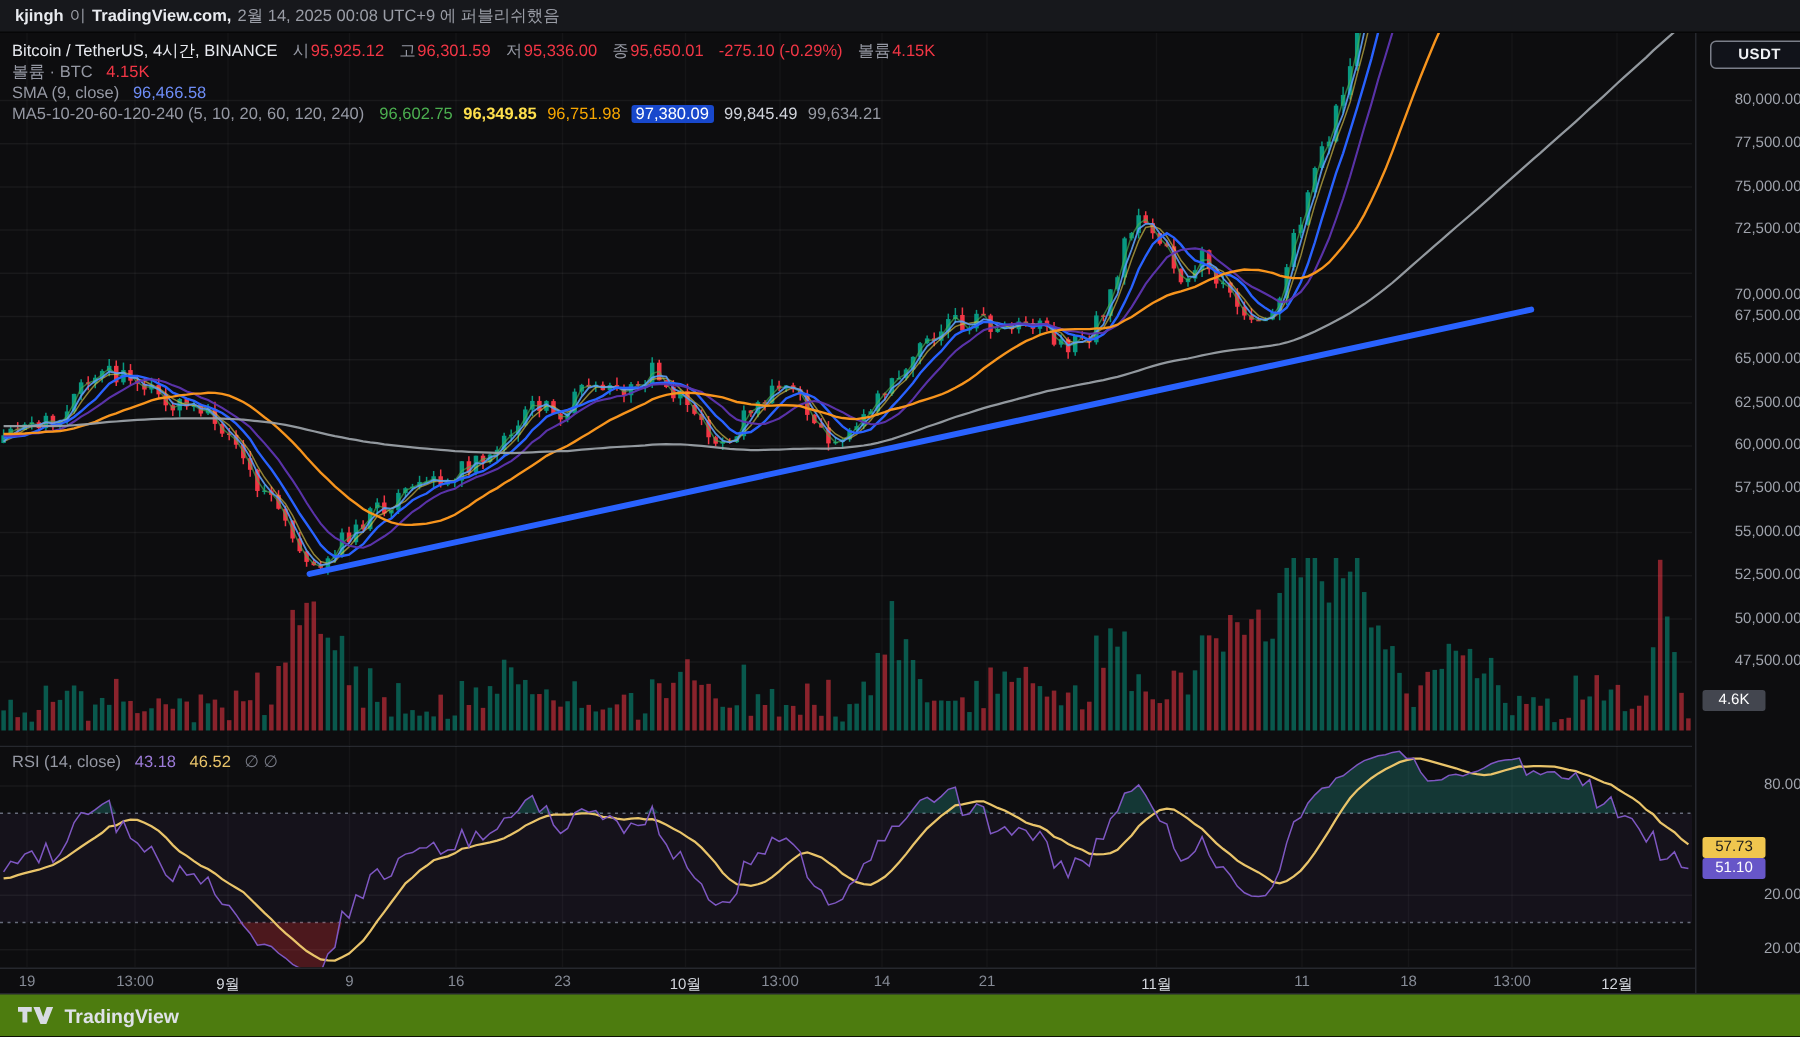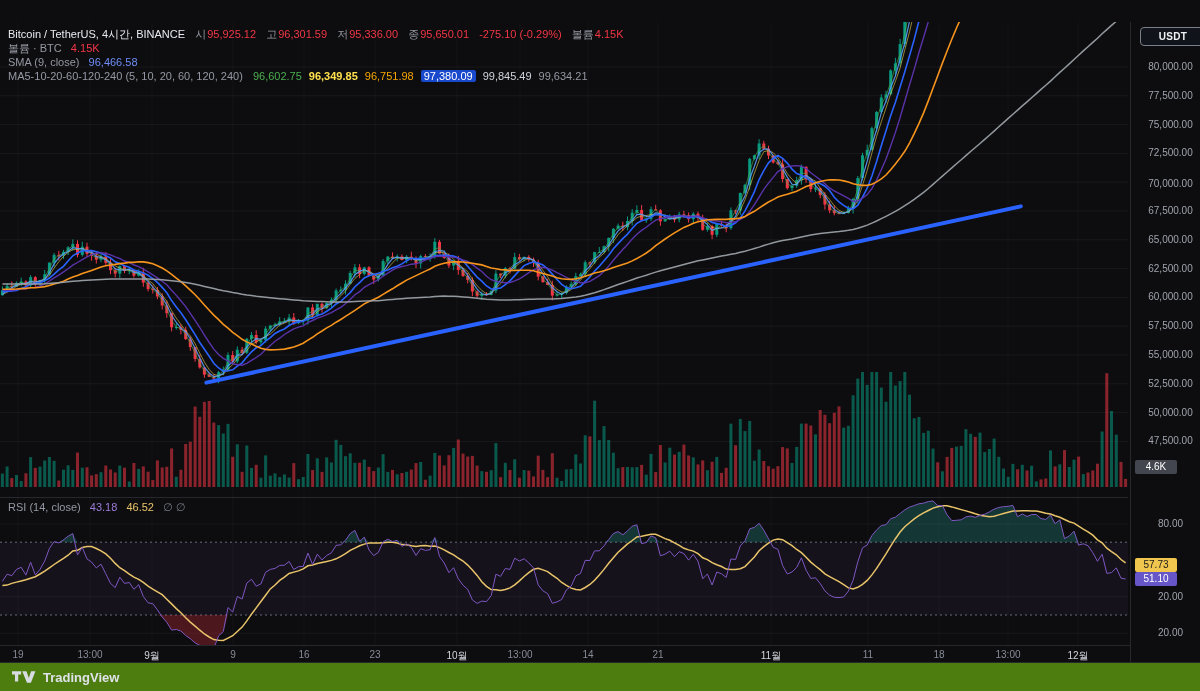--- a/index.html
+++ b/index.html
@@ -19,31 +19,37 @@
 .lk{color:#9598a3;margin-left:7px}
 .lv{margin-left:1px}
 .red{color:#f23645}
 .purple{color:#9c7bd8}
 .yellow{color:#e9c46a}
 .gray{color:#787b86}
 .ind-lbl{color:#9598a3}
 .ind-val{margin-left:6px}
 .rsi-legend{position:absolute;top:479px;left:8px;font-size:11px;color:#9598a3;z-index:10;white-space:nowrap}
 .right-axis{position:absolute;top:22px;left:1130px;width:70px;height:640px;background:#0d0d0f;border-left:1px solid #26282e;z-index:5}
-.axlabel{position:absolute;left:0;width:70px;text-align:center;padding-left:9px;font-size:10px;color:#9fa3ac}
+.axlabel{position:absolute;left:0;width:70px;text-align:right;padding-left:9px;font-size:10px;color:#9fa3ac}
 .badge{position:absolute;left:4px;min-width:42px;text-align:center;font-size:10px;border-radius:2px;padding:2px 4px;line-height:10px}
 .usdt-btn{position:absolute;top:5px;left:9px;width:66px;height:19px;background:#11131a;border:1px solid #7b7f8a;border-radius:4px;color:#f0f1f4;font-size:10px;font-weight:700;letter-spacing:.3px;cursor:pointer}
 .footer{position:absolute;top:662px;left:0;width:1200px;height:29px;background:#4d7c0f;border-top:1px solid #26282e;display:flex;align-items:center;padding-left:12px;gap:7px;z-index:20}
 .brand{font-size:13px;font-weight:700;color:#dfe2e8}
 </style>
 </head>
 <body>
 
 <div class="screen">
 
+  <header class="topbar">
+    <span class="strong">kjingh</span>
+    <span>이</span>
+    <span class="strong">TradingView.com,</span>
+    <span>2월 14, 2025 00:08 UTC+9 에 퍼블리쉬했음</span>
+  </header>
 
   <div class="chart-region">
     <svg id="price-svg" width="1130" height="475">
         <line x1="0" y1="45.0" x2="1128" y2="45.0" stroke="rgba(255,255,255,0.05)"></line>
         <line x1="0" y1="73.8" x2="1128" y2="73.8" stroke="rgba(255,255,255,0.05)"></line>
         <line x1="0" y1="102.6" x2="1128" y2="102.6" stroke="rgba(255,255,255,0.05)"></line>
         <line x1="0" y1="131.4" x2="1128" y2="131.4" stroke="rgba(255,255,255,0.05)"></line>
         <line x1="0" y1="160.2" x2="1128" y2="160.2" stroke="rgba(255,255,255,0.05)"></line>
         <line x1="0" y1="189.0" x2="1128" y2="189.0" stroke="rgba(255,255,255,0.05)"></line>
         <line x1="0" y1="217.8" x2="1128" y2="217.8" stroke="rgba(255,255,255,0.05)"></line>
@@ -875,21 +881,21 @@
       <span class="ind-val gray">∅  ∅</span>
     </div>
   </div>
 
   <div class="right-axis" id="right-axis">
     <button class="usdt-btn">USDT</button>
   <div class="axlabel" style="top: 39px;">80,000.00</div>
       <div class="axlabel" style="top: 67.8px;">77,500.00</div>
       <div class="axlabel" style="top: 96.6px;">75,000.00</div>
       <div class="axlabel" style="top: 125.4px;">72,500.00</div>
-      <div class="axlabel" style="top: 156px;">70,000.00</div>
+      <div class="axlabel" style="top: 169px;">70,000.00</div>
       <div class="axlabel" style="top: 183px;">67,500.00</div>
       <div class="axlabel" style="top: 211.8px;">65,000.00</div>
       <div class="axlabel" style="top: 240.6px;">62,500.00</div>
       <div class="axlabel" style="top: 269.4px;">60,000.00</div>
       <div class="axlabel" style="top: 298.2px;">57,500.00</div>
       <div class="axlabel" style="top: 327px;">55,000.00</div>
       <div class="axlabel" style="top: 355.8px;">52,500.00</div>
       <div class="axlabel" style="top: 384.6px;">50,000.00</div>
       <div class="axlabel" style="top: 413.4px;">47,500.00</div>
       <div class="badge" style="top: 438px; background: rgb(67, 70, 79); color: rgb(255, 255, 255);">4.6K</div>

